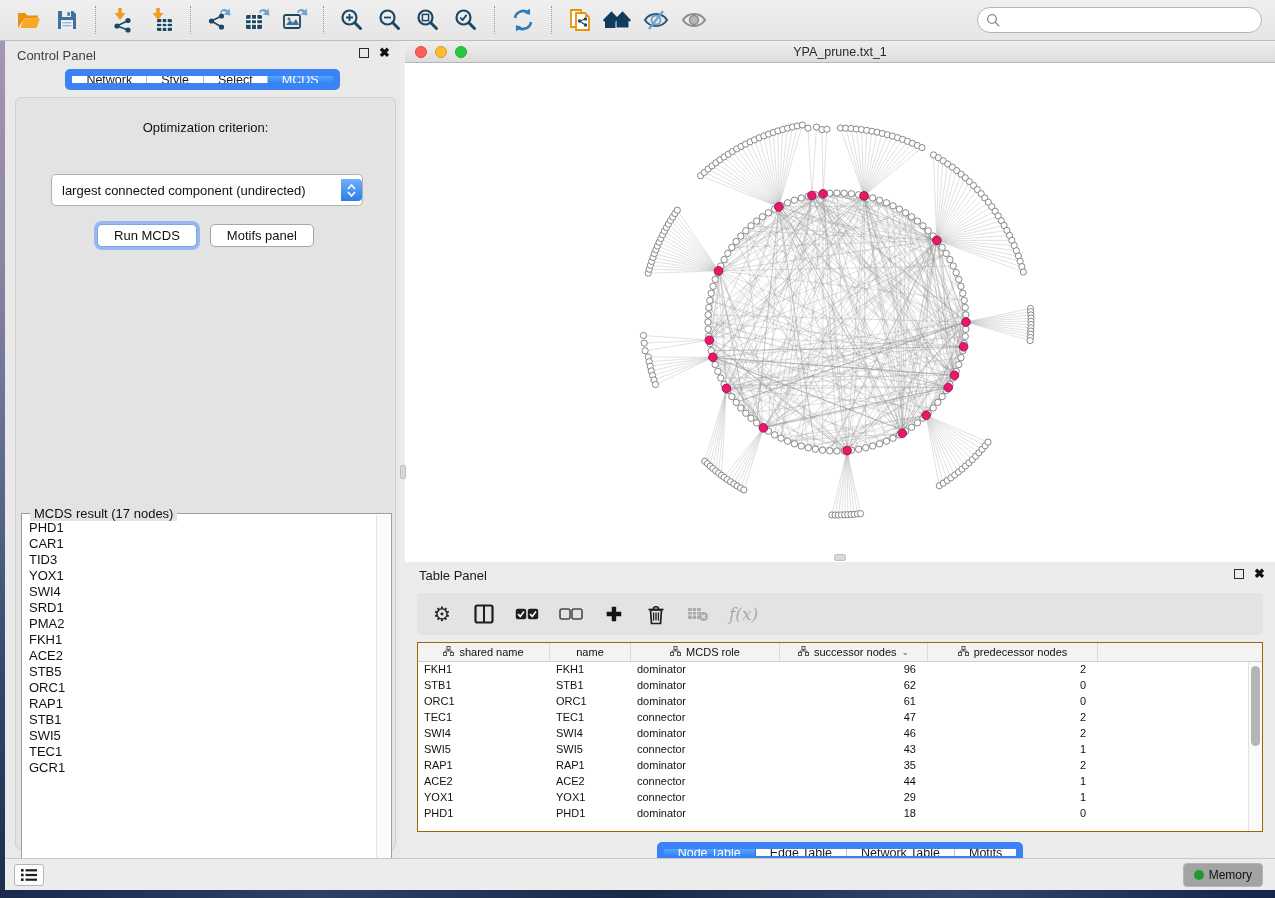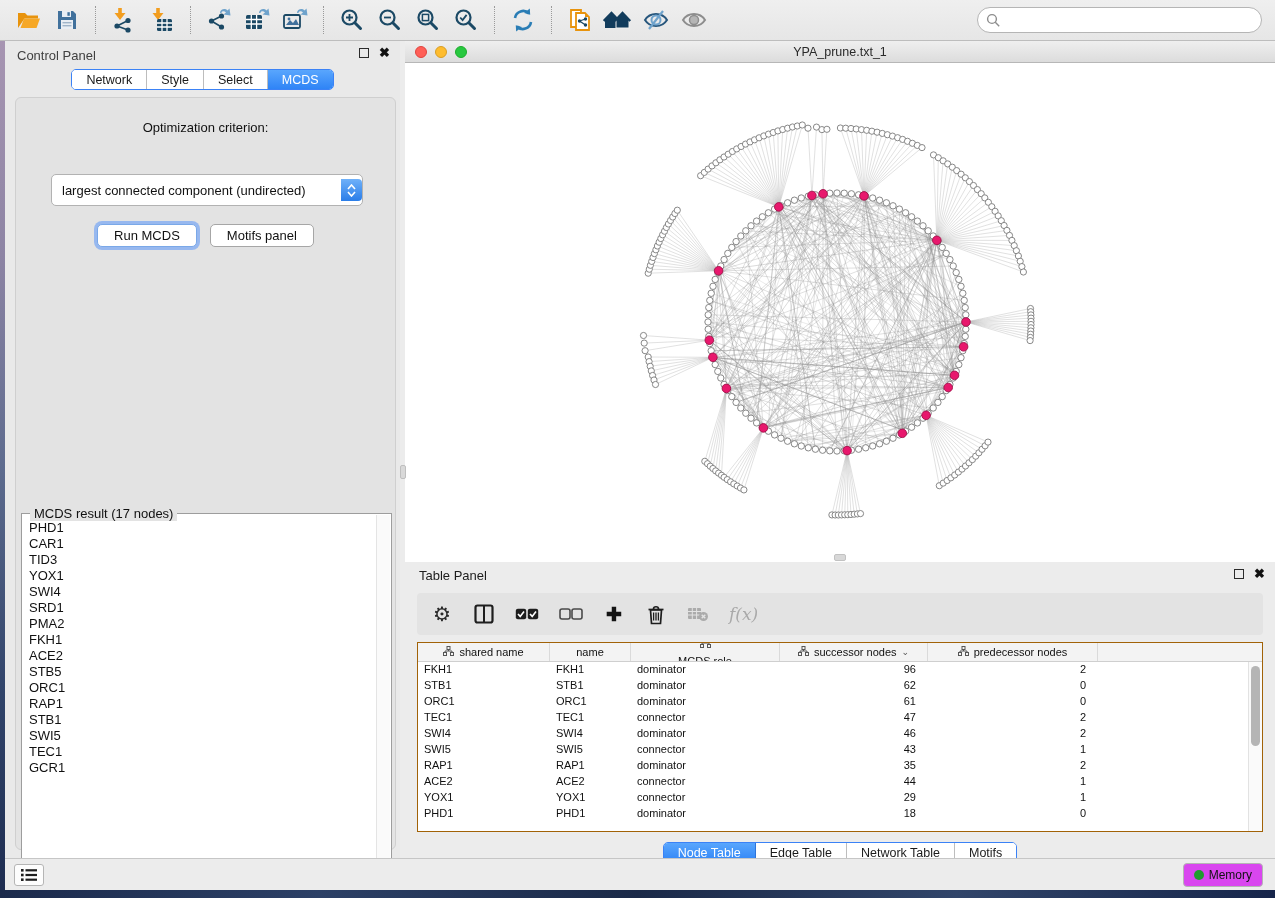--- a/index.html
+++ b/index.html
@@ -27,21 +27,21 @@
 
   
   .cpanel { position:absolute; left:5px; top:41px; width:395px; height:817px; background:#e9e9e9; }
   .cp-titlebar { position:relative; height:28px; display:flex; align-items:center; padding:0 12px; }
   .cp-title { font-size:13px; color:#404040; }
   .win-btns { position:absolute; right:10px; top:7px; display:flex; gap:10px; align-items:center; }
   .float-box { width:10px; height:10px; border:1.6px solid #2b2b2b; display:inline-block; }
   .close-x { font-size:13px; font-weight:bold; color:#111; line-height:10px; }
 
   .seg-row { display:flex; justify-content:center; }
-  .seg-ctrl { display:flex; border:1px solid #3b82f6; border-radius:5px; overflow:hidden; background:#fff; height:21px; }
+  .seg-ctrl { display:flex; border:7px solid #3b82f6; border-radius:5px; overflow:hidden; background:#fff; height:21px; }
   .seg { font-size:12.5px; color:#1a1a1a; padding:2px 14px; border-right:1px solid #bdbdbd;
     display:flex; align-items:center; background:#fff; }
   .seg:last-child { border-right:none; }
   .seg.active { background:linear-gradient(#59a6fd,#2f84f6); color:#fff; border-right-color:#2f74d8; }
 
   .cp-content { position:absolute; left:10px; top:56px; width:381px; height:753px;
     background:#e3e3e3; border:1px solid #cfcfcf; border-radius:6px; }
   .opt-label { text-align:center; font-size:13px; color:#111; margin-top:22px; }
   .dropdown { position:absolute; left:35px; top:76px; width:312px; height:32px; background:#fff;
     border:1px solid #b2b2b2; border-radius:5px; display:flex; align-items:center; }
@@ -108,21 +108,21 @@
   .tbl-thumb { position:absolute; left:2px; top:4px; width:9px; height:80px;
     background:#b5b5b5; border-radius:5px; }
 
   .tp-tabs-row { position:absolute; left:0; top:271px; width:870px; display:flex; justify-content:center;margin-top:9px; }
 
   
   .statusbar { position:absolute; left:5px; top:858px; width:1270px; height:32px;
     background:#ececec; border-top:1px solid #c6c6c6; }
   .list-btn { position:absolute; left:9px; top:5px; width:30px; height:22px; background:#fdfdfd;
     border:1px solid #b5b5b5; border-radius:3px; display:flex; align-items:center; justify-content:center; }
-  .mem-btn { position:absolute; right:12px; top:4px; height:24px; background:#d946ef;
+  .mem-btn { position:absolute; right:12px; top:4px; height:24px; background:#a3a3a3;
     border:1px solid #b5b5b5; border-radius:4px; display:flex; align-items:center; gap:5px; padding:0 10px; }
   .mem-dot { width:10px; height:10px; border-radius:50%; background:#1f9b2e; }
   .mem-label { font-size:12px; color:#111; }
 </style>
 </head>
 <body>
 
 <div class="screen">
   <div class="wall-left"></div>
   <div class="wall-bottom"></div>
@@ -1200,21 +1200,21 @@
                 <rect x="4" y="0.5" width="3" height="3" fill="none" stroke="#555" stroke-width="1"></rect>
                 <rect x="0.5" y="6.5" width="3" height="3" fill="none" stroke="#555" stroke-width="1"></rect>
                 <rect x="7.5" y="6.5" width="3" height="3" fill="none" stroke="#555" stroke-width="1"></rect>
                 <path d="M5.5 3.5 v1.5 M2 6.5 V5 h7 v1.5" fill="none" stroke="#555" stroke-width="1"></path>
               </svg></span>
             <span>shared name</span>
           </div>
           <div class="th" style="width: 81px;">
             <span>name</span>
           </div>
-          <div class="th" style="width: 149px; flex-direction: column;">
+          <div class="th" style="width: 149px;">
             <span><svg width="11" height="10" viewBox="0 0 11 10">
                 <rect x="4" y="0.5" width="3" height="3" fill="none" stroke="#555" stroke-width="1"></rect>
                 <rect x="0.5" y="6.5" width="3" height="3" fill="none" stroke="#555" stroke-width="1"></rect>
                 <rect x="7.5" y="6.5" width="3" height="3" fill="none" stroke="#555" stroke-width="1"></rect>
                 <path d="M5.5 3.5 v1.5 M2 6.5 V5 h7 v1.5" fill="none" stroke="#555" stroke-width="1"></path>
               </svg></span>
             <span>MCDS role</span>
           </div>
           <div class="th" style="width: 148px;">
             <span><svg width="11" height="10" viewBox="0 0 11 10">

